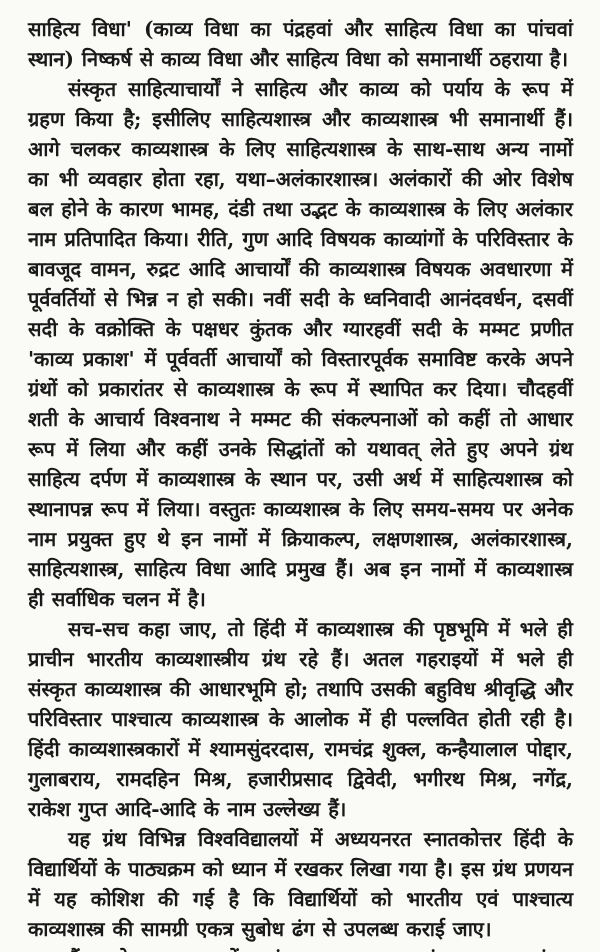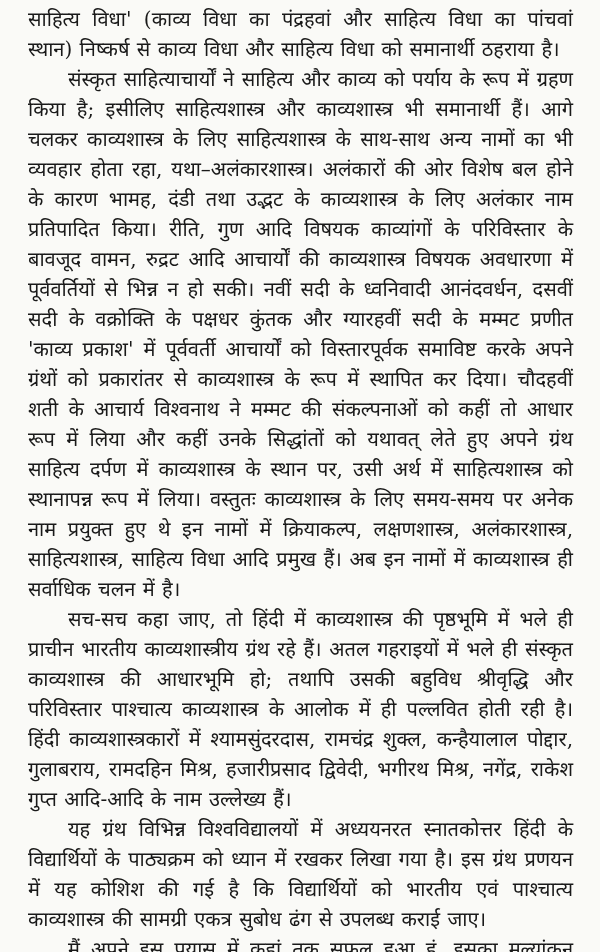--- a/index.html
+++ b/index.html
@@ -9,22 +9,23 @@
   body {
     width: 600px;
     height: 952px;
     background: #fafaf7;
     overflow: hidden;
   }
   .page {
     box-sizing: border-box;
     width: 600px;
     height: 952px;
-    padding: 4px 27px 0 28px;
+    padding: 14px 27px 0 28px;
     background: #fafaf7;
+    font-weight: bold;
   }
   .text-column {
     width: 100%;
   }
   .para {
     margin: 0;
     font-family: "DejaVu Serif", "Liberation Serif", serif;
     font-size: 20px;
     line-height: 30px;
     color: #191919;

